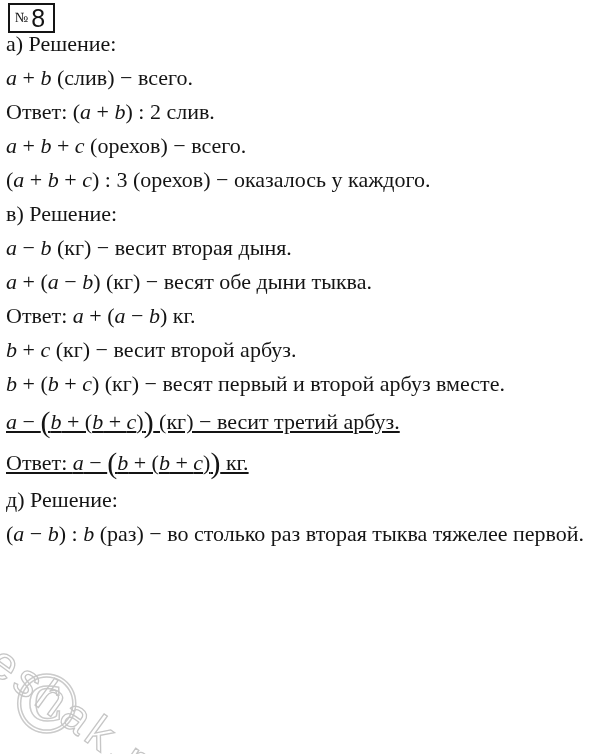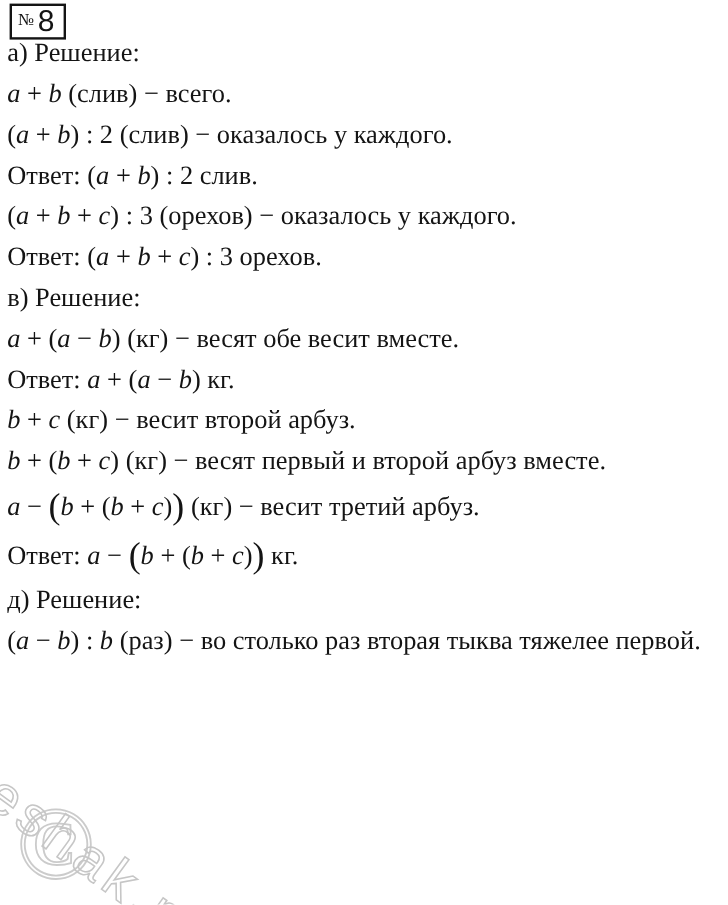--- a/index.html
+++ b/index.html
@@ -70,21 +70,21 @@
     top: 27px;
     right: 0;
     z-index: 1;
   }
   .line {
     margin: 0;
     font-size: 22px;
     line-height: 34px;
     white-space: nowrap;
   }
-  .line.tall { line-height: 41px; }
+  .line.tall { line-height: 41px; text-decoration: underline; }
   .var { font-style: italic; }
   .bp  { font-size: 136%; vertical-align: -0.09em; line-height: 0; font-weight: 300; }
 </style>
 </head>
 <body>
 
 <div class="page">
 
   <div class="wm">
     <span class="wm-copy">©</span>
@@ -95,32 +95,32 @@
     <span class="no">№</span>
     <span class="num">8</span>
   </div>
 
 
   <main class="content">
 
     <section class="sec">
       <p class="line label">а) Решение:</p>
       <p class="line"><span class="var">a</span><span> + </span><span class="var">b</span><span> (слив) − всего.</span></p>
-      <p class="line"><span>(</span><span class="var">a</span><span> + </span><span class="var">b</span><span>) : 2 (слив) − оказалось у каждого.</span></p>
       <p class="line answer"><span>Ответ: (</span><span class="var">a</span><span> + </span><span class="var">b</span><span>) : 2 слив.</span></p>
     </section>
 
     <section class="sec">
+      <p class="line"><span class="var">a</span><span> + </span><span class="var">b</span><span> + </span><span class="var">c</span><span> (орехов) − всего.</span></p>
       <p class="line"><span>(</span><span class="var">a</span><span> + </span><span class="var">b</span><span> + </span><span class="var">c</span><span>) : 3 (орехов) − оказалось у каждого.</span></p>
-      <p class="line answer"><span>Ответ: (</span><span class="var">a</span><span> + </span><span class="var">b</span><span> + </span><span class="var">c</span><span>) : 3 орехов.</span></p>
     </section>
 
     <section class="sec">
       <p class="line label">в) Решение:</p>
-      <p class="line"><span class="var">a</span><span> + (</span><span class="var">a</span><span> − </span><span class="var">b</span><span>) (кг) − весят обе весит вместе.</span></p>
+      <p class="line"><span class="var">a</span><span> − </span><span class="var">b</span><span> (кг) − весит вторая дыня.</span></p>
+      <p class="line"><span class="var">a</span><span> + (</span><span class="var">a</span><span> − </span><span class="var">b</span><span>) (кг) − весят обе дыни тыква.</span></p>
       <p class="line answer"><span>Ответ: </span><span class="var">a</span><span> + (</span><span class="var">a</span><span> − </span><span class="var">b</span><span>) кг.</span></p>
     </section>
 
     <section class="sec">
       <p class="line"><span class="var">b</span><span> + </span><span class="var">c</span><span> (кг) − весит второй арбуз.</span></p>
       <p class="line"><span class="var">b</span><span> + (</span><span class="var">b</span><span> + </span><span class="var">c</span><span>) (кг) − весят первый и второй арбуз вместе.</span></p>
       <p class="line tall"><span class="var">a</span><span> − </span><span class="bp">(</span><span class="var">b</span><span> + (</span><span class="var">b</span><span> + </span><span class="var">c</span><span>)</span><span class="bp">)</span><span> (кг) − весит третий арбуз.</span></p>
       <p class="line tall answer"><span>Ответ: </span><span class="var">a</span><span> − </span><span class="bp">(</span><span class="var">b</span><span> + (</span><span class="var">b</span><span> + </span><span class="var">c</span><span>)</span><span class="bp">)</span><span> кг.</span></p>
     </section>
 

